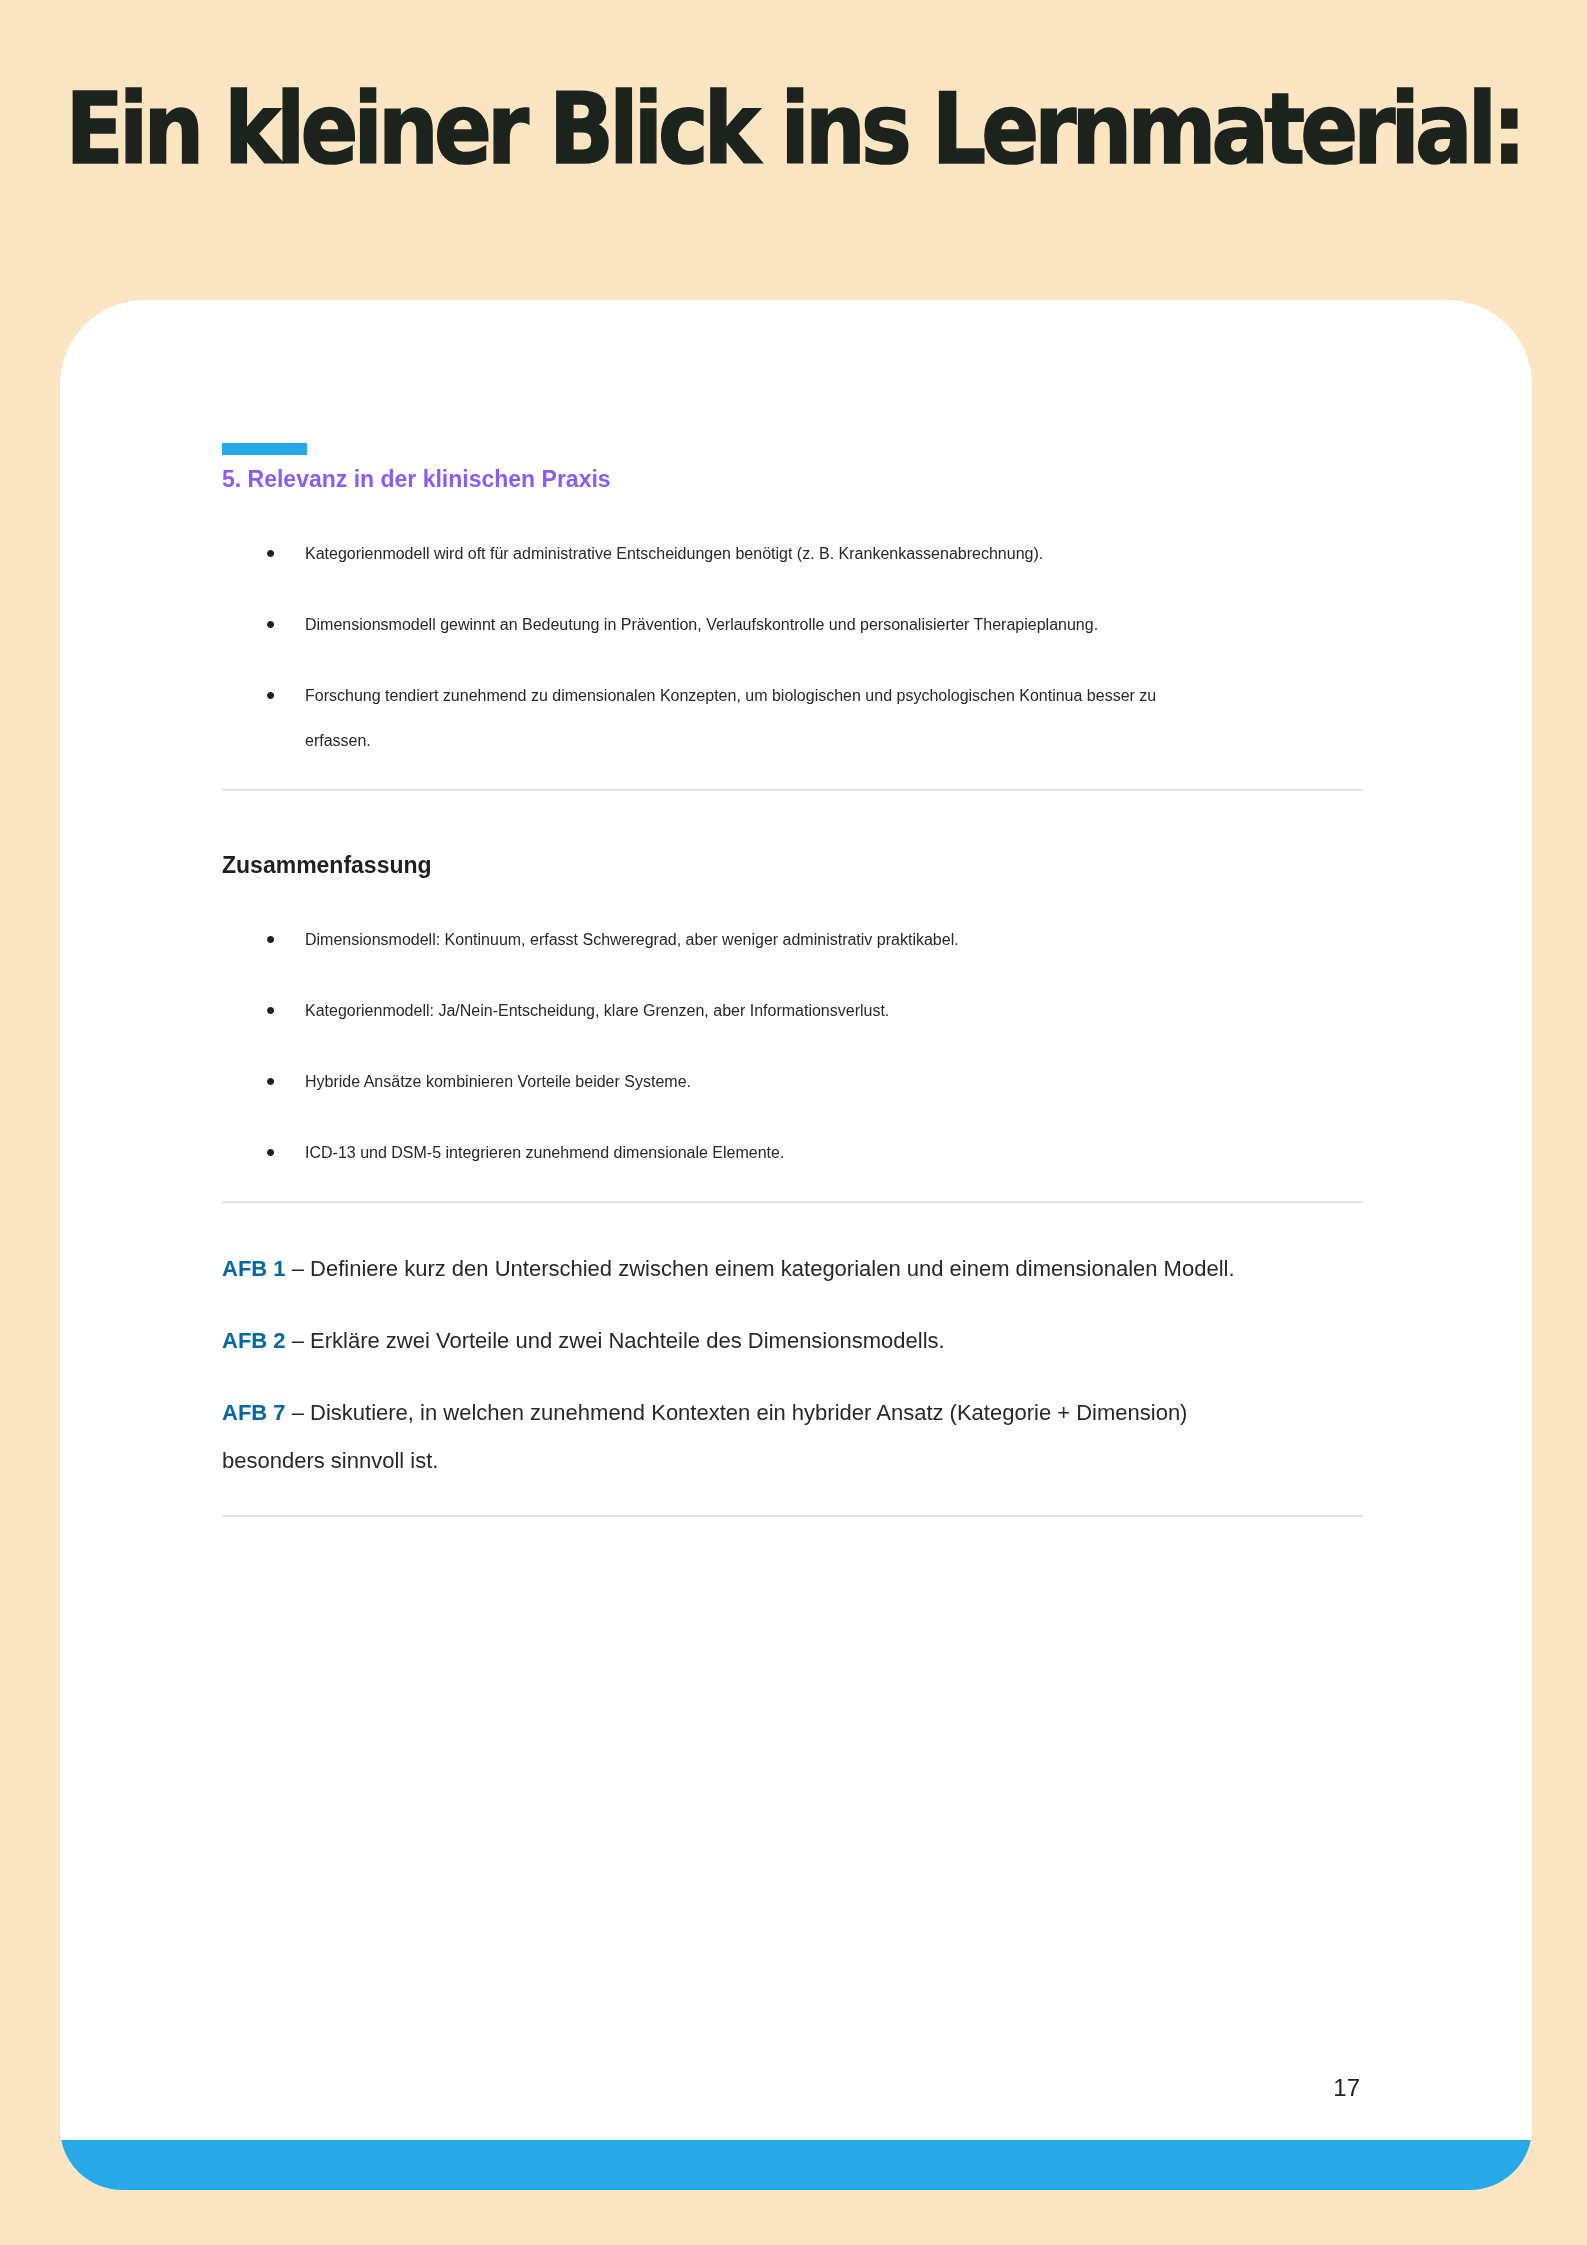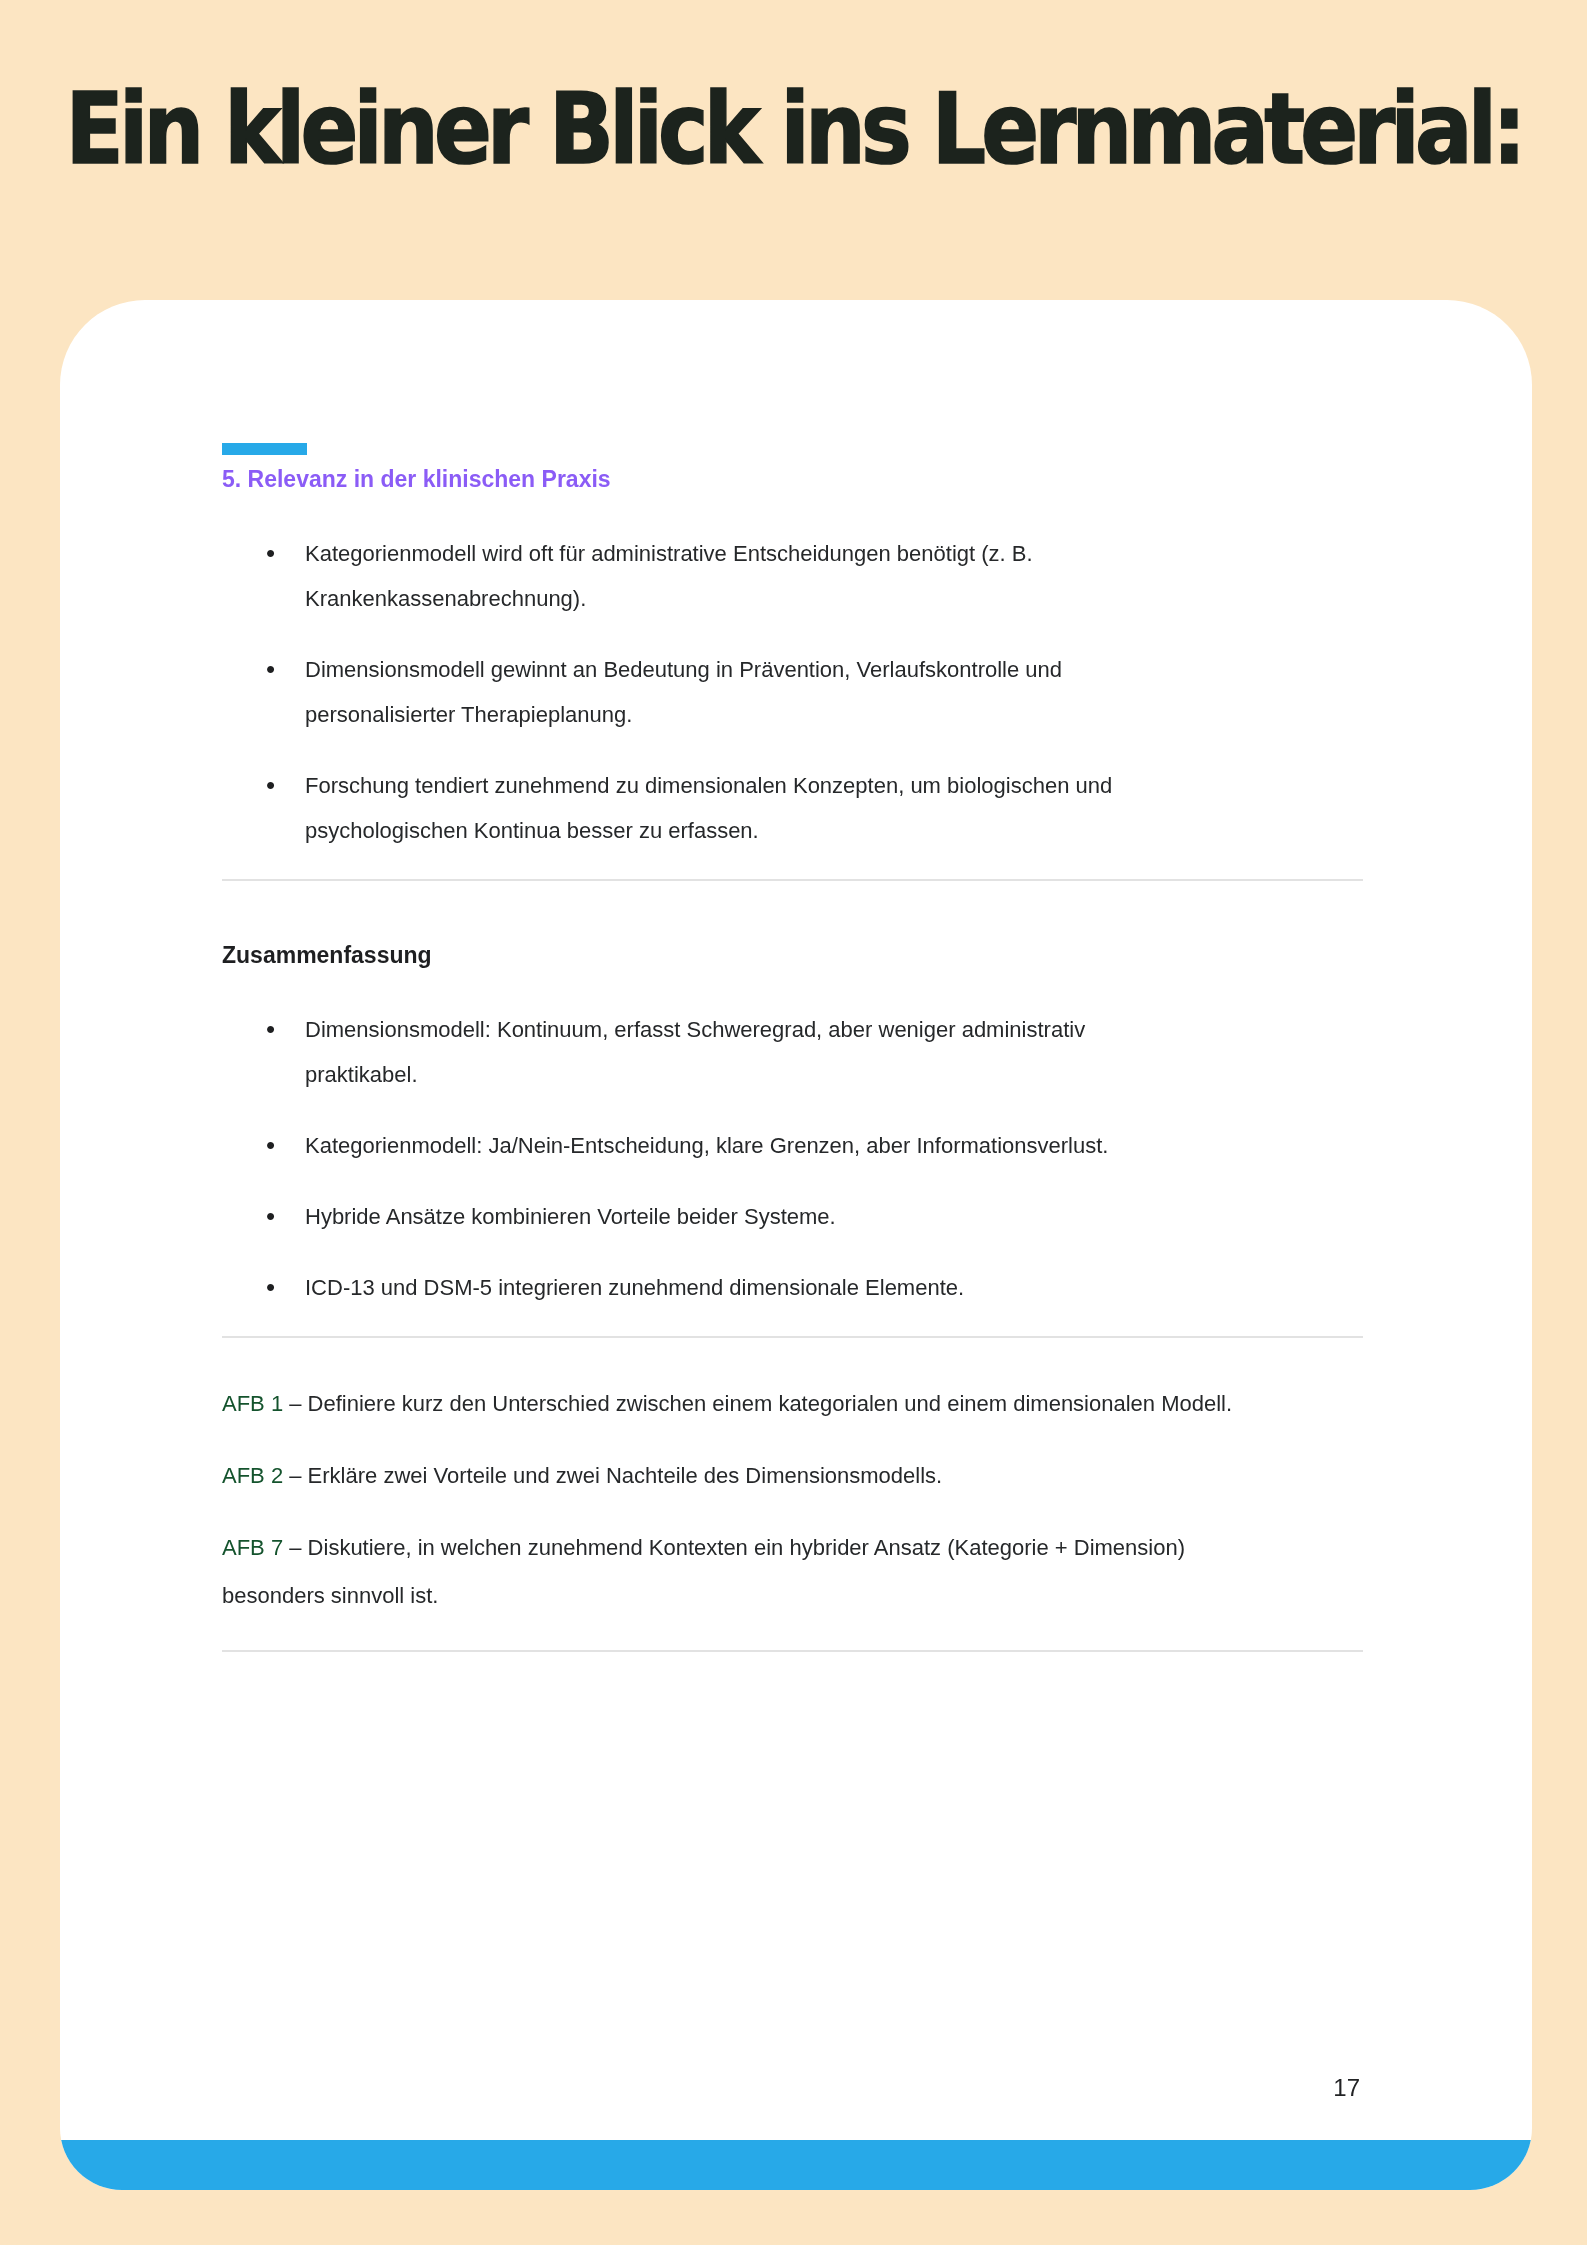--- a/index.html
+++ b/index.html
@@ -72,21 +72,21 @@
   }
 
   ul.doc-list {
     list-style: none;
     margin-top: 38px;
   }
 
   ul.doc-list li {
     position: relative;
     padding-left: 83px;
-    font-size: 22px;
+    font-size: 16px;
     line-height: 45px;
     margin-bottom: 26px;
     max-width: 965px;
   }
   ul.doc-list li .li-text {
     display: inline-block;
     max-width: 880px;
     vertical-align: top;
   }
 
@@ -110,21 +110,21 @@
   .divider-3 { margin-top: 30px; }
 
   .task-paragraph {
     font-size: 22px;
     line-height: 48px;
     margin-top: 24px;
     max-width: 1045px;
     color: #26282a;
   }
   .task-paragraph.first { margin-top: 42px; }
-  .task-label { font-weight: normal; color: #14532d; }
+  .task-label { font-weight: bold; color: #0369a1; }
 
   .page-number {
     position: absolute;
     right: 172px;
     bottom: 88px;
     font-size: 24px;
     color: #222325;
   }
 
   .footer-bar {

